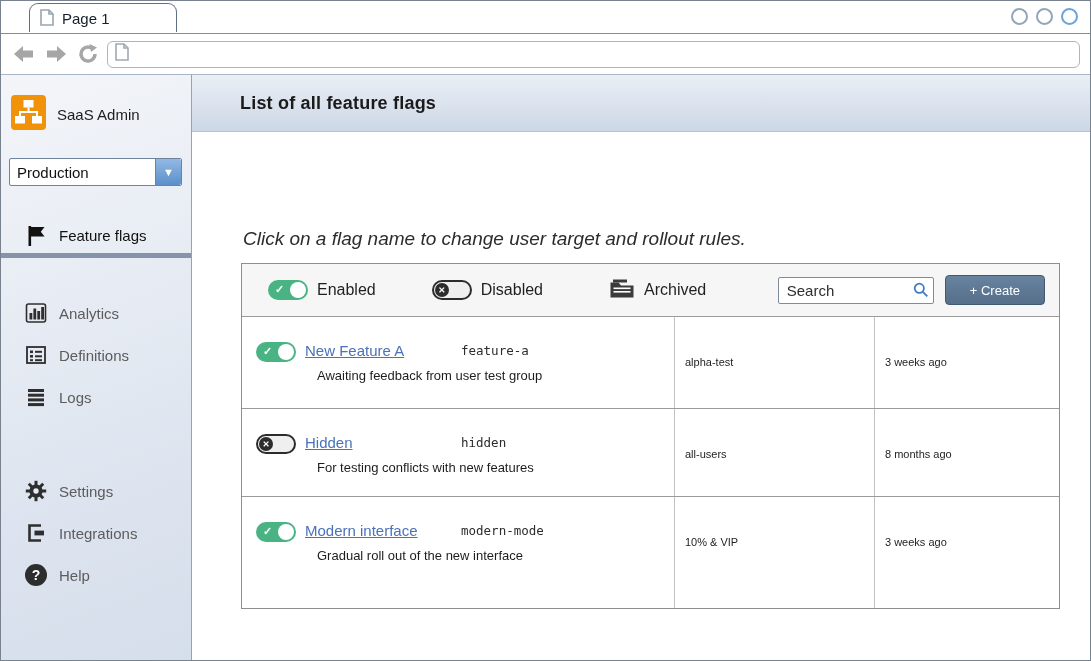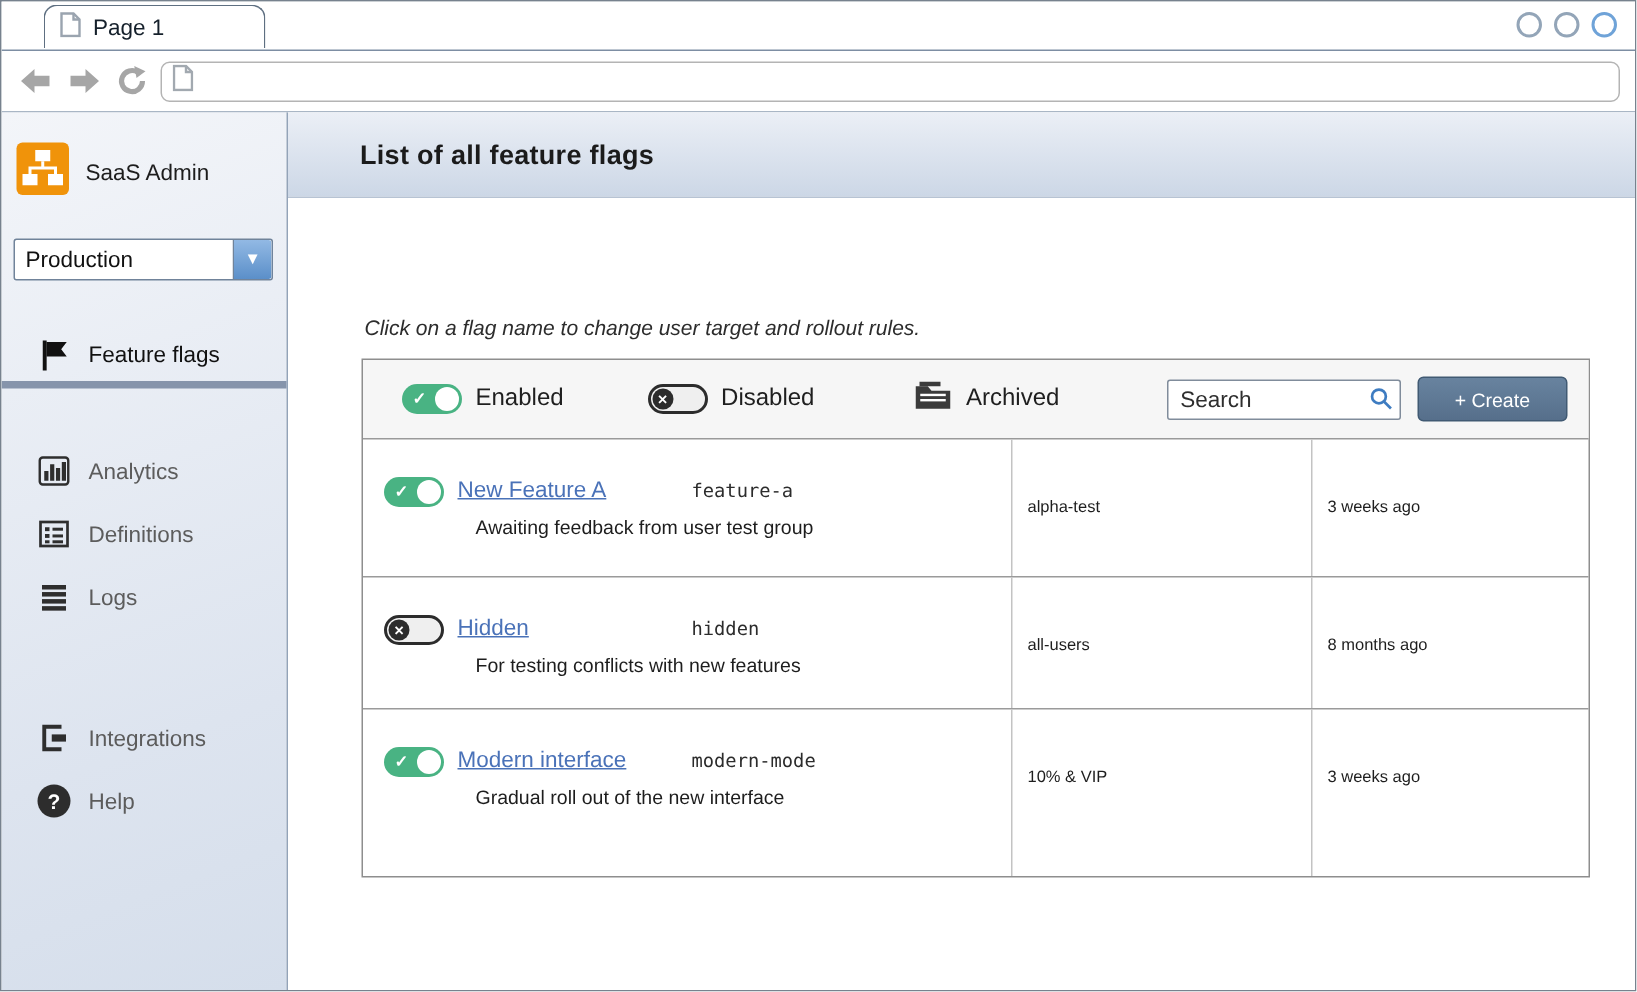--- a/index.html
+++ b/index.html
@@ -89,21 +89,21 @@
   .main { flex:1; display:flex; flex-direction:column; min-width:0; background:#fff;gap:46px; }
   .main-header {
     height:57px; flex:0 0 57px;
     background:linear-gradient(#ebeff6,#ccd7e6);
     display:flex; align-items:center; padding-left:48px;
     border-bottom:1px solid #b7c3d3;
   }
   .main-title { font-size:18px; font-weight:bold; color:#1b1b1b; letter-spacing:0.2px; }
 
   .content { flex:1; padding:0 30px 0 49px; background:#fff; }
-  .hint { margin:32px 0 13px 2px; font-size:14px; font-style:italic; color:#2c2c2c; }
+  .hint { margin:50px 0 13px 2px; font-size:19px; font-style:italic; color:#2c2c2c; }
 
   
   .flag-table { border:1px solid #8e8e8e; background:#fff; }
   .t-header {
     height:52px; display:flex; align-items:center;
     background:#f6f6f6; padding:0 12px;
   }
   .fgroup { display:flex; align-items:center; gap:9px; cursor:pointer; }
   .fgroup .flabel { font-size:16px; color:#1f1f1f; }
   .g-enabled { margin-left:14px; }
@@ -276,20 +276,35 @@
                 <rect x="3" y="7.7" width="16" height="3" fill="#2e2e2e"></rect>
                 <rect x="3" y="12.4" width="16" height="3" fill="#2e2e2e"></rect>
                 <rect x="3" y="17.1" width="16" height="3" fill="#2e2e2e"></rect>
               </svg>
           </span>
           <span>Logs</span>
         </div>
 
         <div class="nav-gap"></div>
 
+        <div class="nav-item">
+          <span class="ic">
+            <svg width="22" height="22" viewBox="0 0 22 22">
+              <g fill="#2e2e2e">
+                <rect x="9.5" y="0.8" width="3" height="20.4" transform="rotate(0 11 11)"></rect>
+                <rect x="9.5" y="0.8" width="3" height="20.4" transform="rotate(45 11 11)"></rect>
+                <rect x="9.5" y="0.8" width="3" height="20.4" transform="rotate(90 11 11)"></rect>
+                <rect x="9.5" y="0.8" width="3" height="20.4" transform="rotate(135 11 11)"></rect>
+                <circle cx="11" cy="11" r="6.6"></circle>
+              </g>
+              <circle cx="11" cy="11" r="2.7" fill="#e7ecf4"></circle>
+            </svg>
+          </span>
+          <span>Settings</span>
+        </div>
 
         <div class="nav-item">
           <span class="ic">
             <svg width="22" height="22" viewBox="0 0 22 22">
                 <path d="M16 3.5 H4.5 V18.5 H16" fill="none" stroke="#2e2e2e" stroke-width="2.6"></path>
                 <rect x="9.5" y="8.6" width="9.5" height="4.8" fill="#2e2e2e"></rect>
               </svg>
           </span>
           <span>Integrations</span>
         </div>

